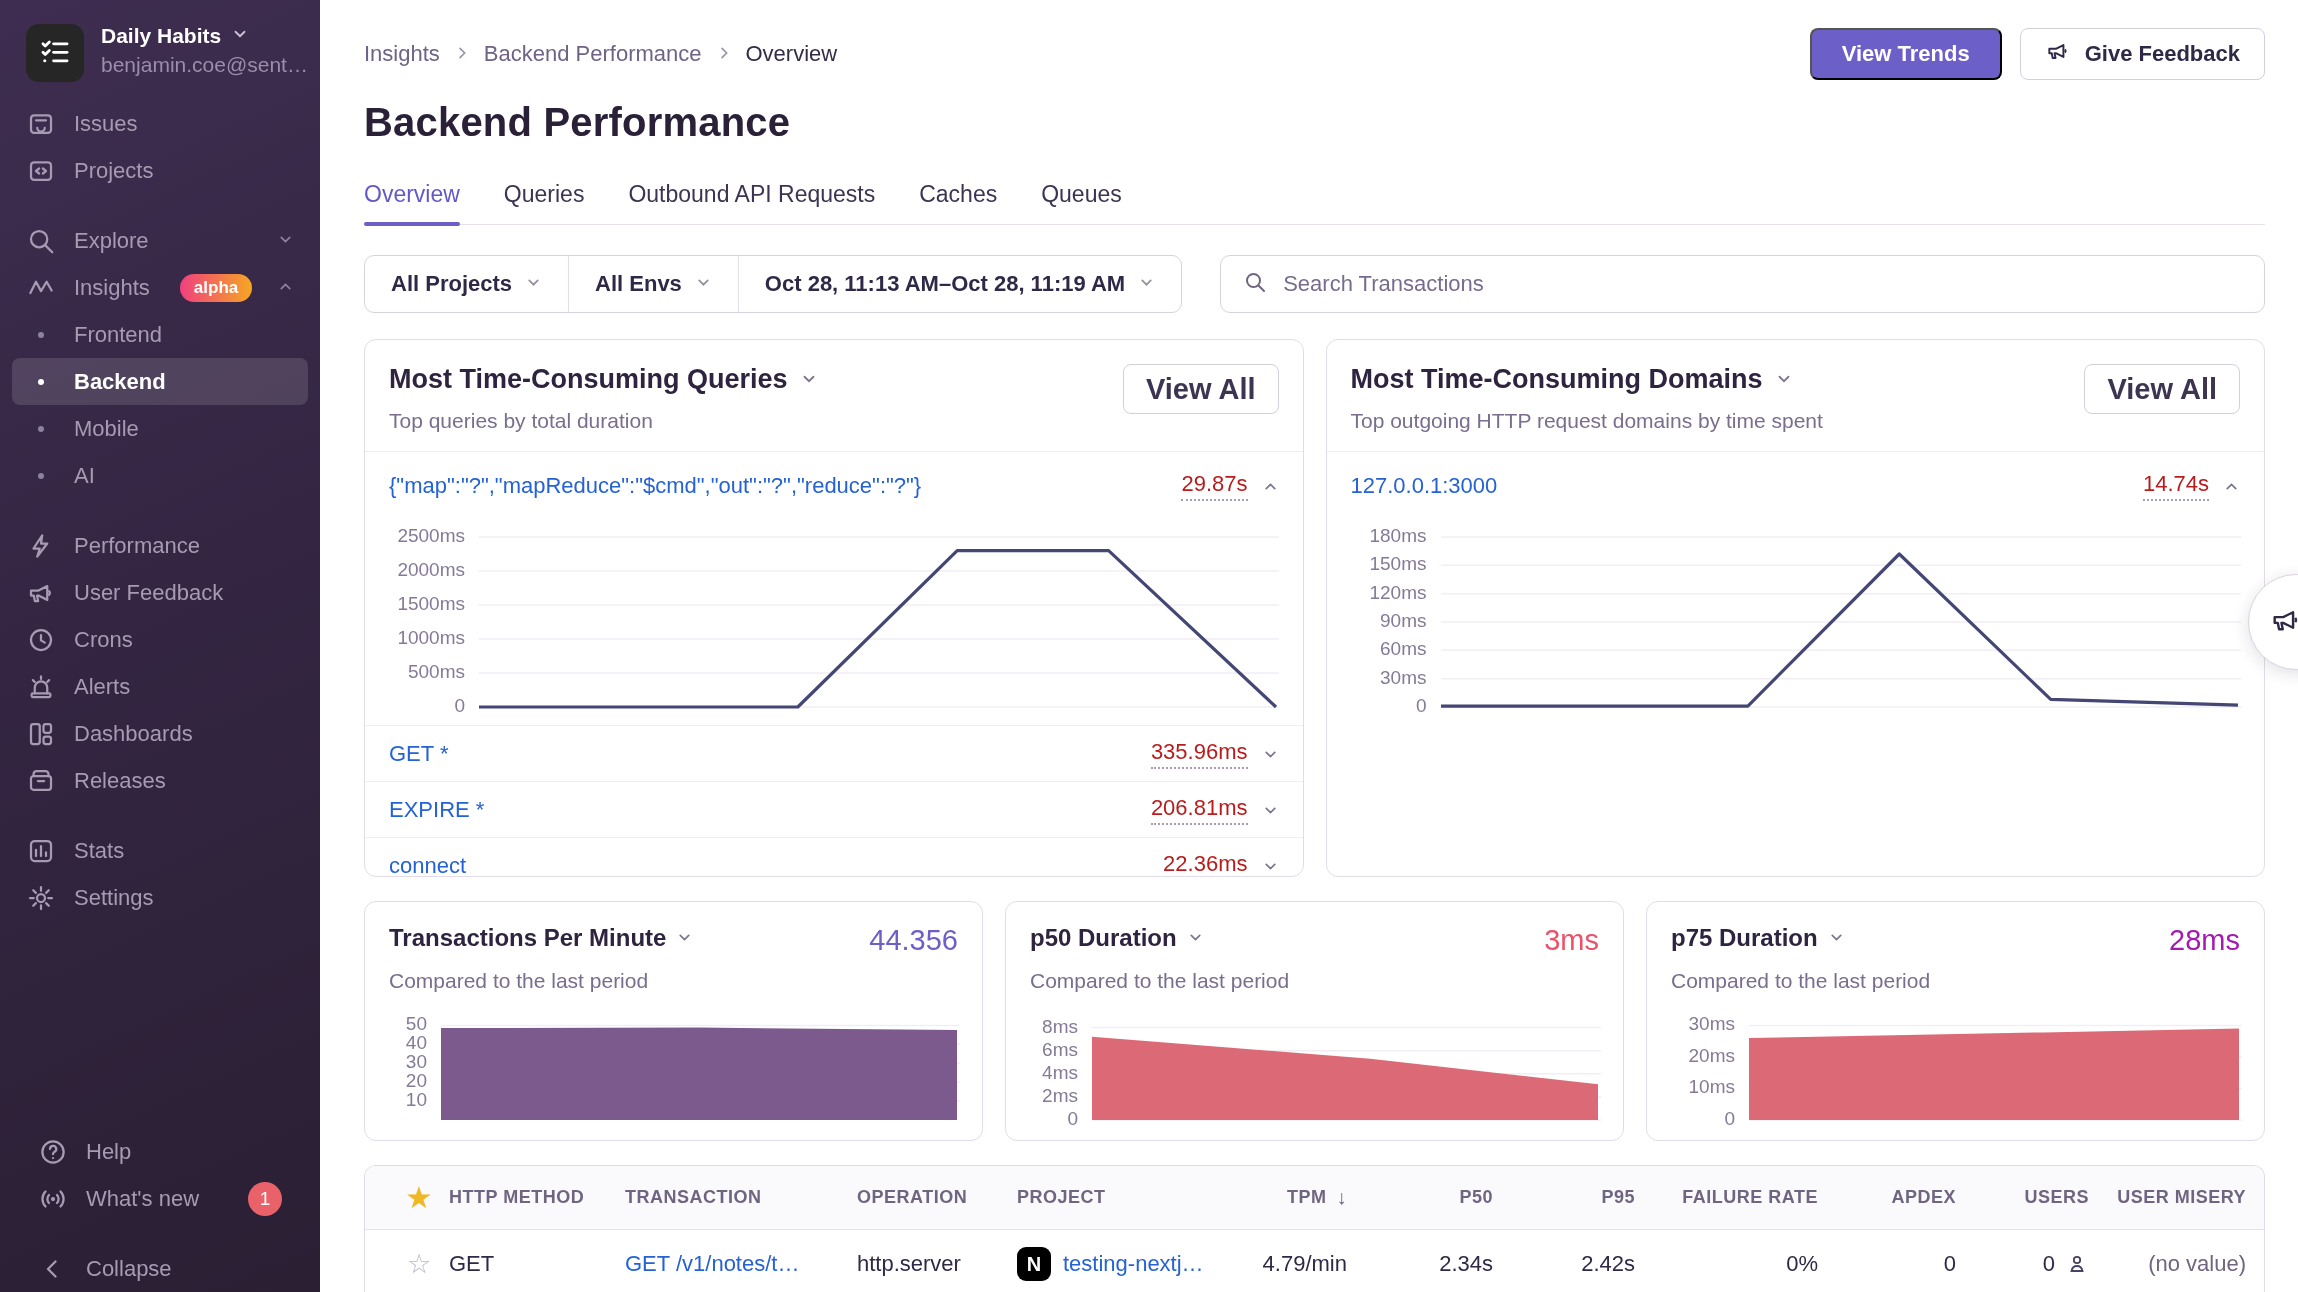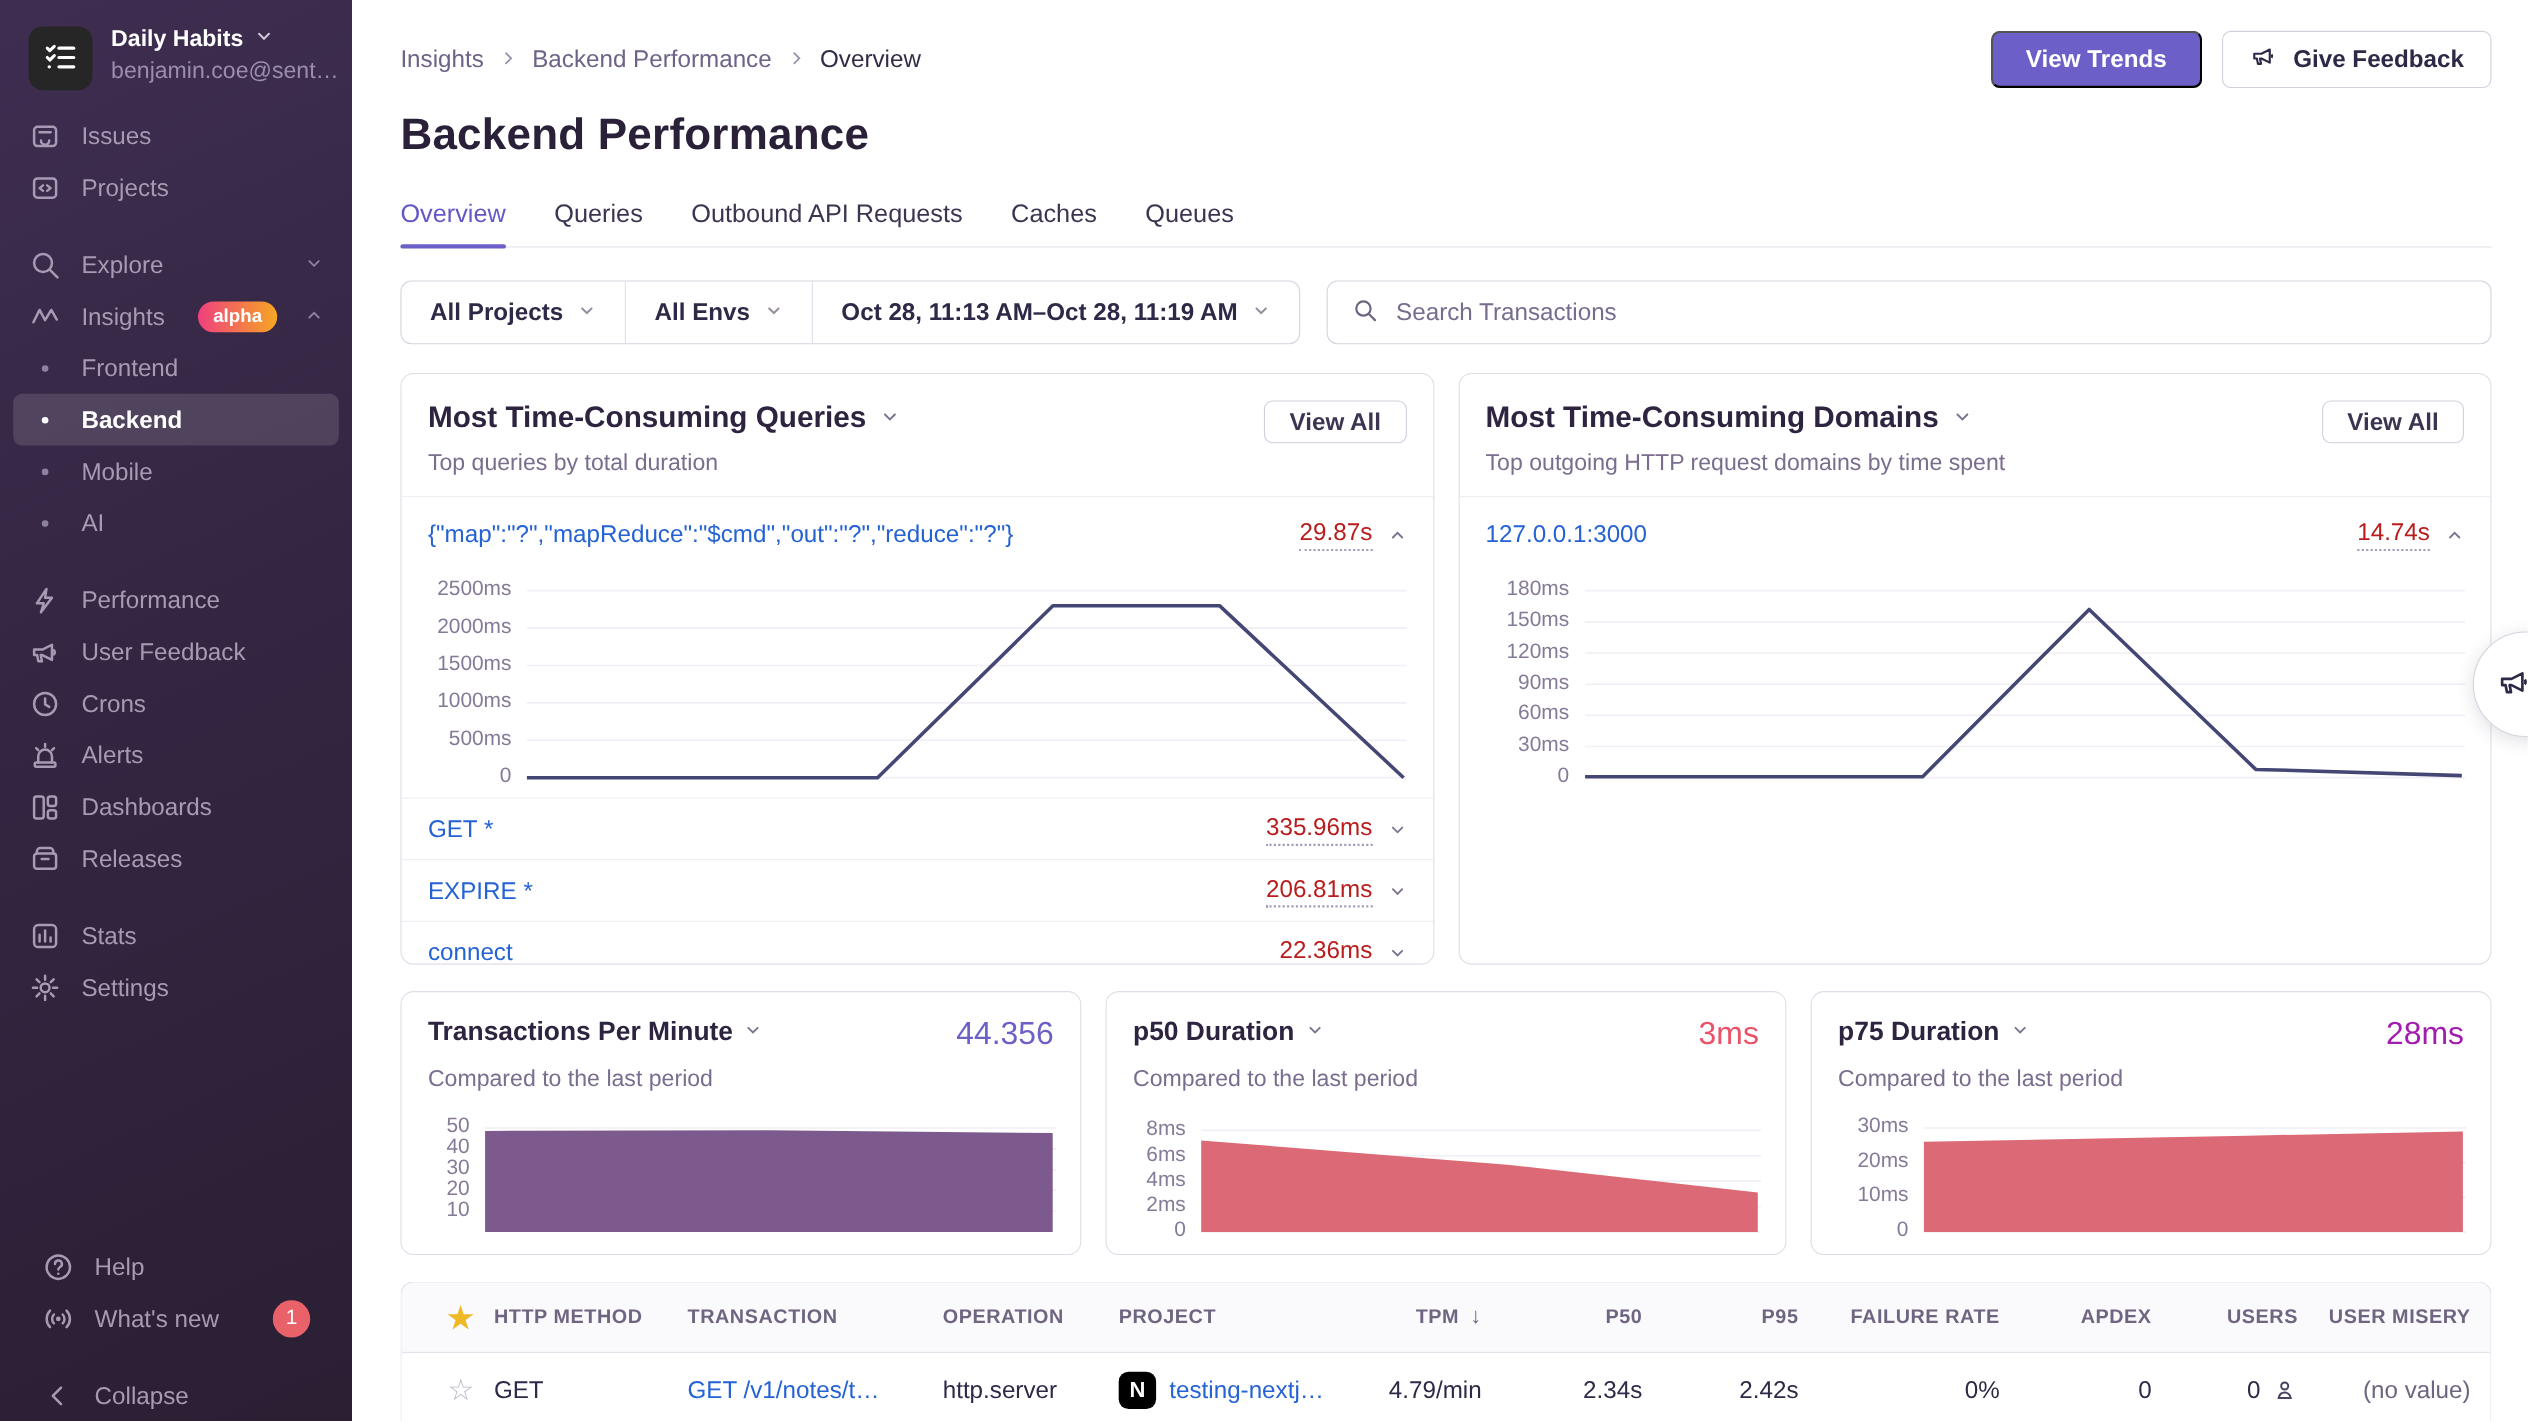--- a/index.html
+++ b/index.html
@@ -43,35 +43,35 @@
   .btn{height:52px;border-radius:8px;font-size:22px;font-weight:bold;display:flex;align-items:center;cursor:pointer}
   .btn-primary{background:#6c5fc7;color:#fff;padding:0 30px}
   .btn-white{background:#fff;border:1.5px solid #d4cedd;color:#2f2847;padding:0 24px;gap:14px}
   .page-title{font-size:40px;font-weight:bold;color:#2a2139;margin-top:20px;letter-spacing:.2px}
   .tabs{display:flex;gap:44px;margin-top:36px;border-bottom:1.5px solid #e6e1eb}
   .tab{font-size:23px;color:#3d3451;padding-bottom:16px;position:relative;cursor:pointer}
   .tab.active{color:#6358c8}
   .tab.active::after{content:"";position:absolute;left:0;right:0;bottom:-2px;height:4px;background:#6c5fc7;border-radius:2px}
 
   
-  .filter-row{display:flex;gap:24px;margin-top:30px}
+  .filter-row{display:flex;gap:38px;margin-top:30px}
   .segmented{display:flex;align-items:center;background:#fff;border:1.5px solid #d8d2de;border-radius:10px;height:58px}
   .seg{padding:0 26px;font-size:22px;font-weight:bold;color:#2f2847;display:flex;align-items:center;gap:13px;height:100%;cursor:pointer}
   .seg+.seg{border-left:1.5px solid #e3dee9}
   .chev svg{stroke:#98909f}
   .searchbox{flex:1;display:flex;align-items:center;gap:16px;border:1.5px solid #d8d2de;border-radius:10px;padding:0 22px;background:#fff;cursor:text}
   .searchbox .ph{color:#786c8e;font-size:22px}
 
   
   .panel-row{display:flex;gap:22px;margin-top:26px}
   .panel{flex:1;background:#fff;border:1.5px solid #e2dce8;border-radius:12px;height:538px;overflow:hidden;display:flex;flex-direction:column}
   .panel-head{padding:24px 24px 18px;display:flex;justify-content:space-between;align-items:flex-start}
   .head-title{font-size:27px;font-weight:bold;color:#2f2440;display:flex;align-items:center;gap:12px}
   .head-sub{font-size:21px;color:#7a6d8e;margin-top:14px}
-  .view-all{border:1.5px solid #d4cedd;border-radius:8px;height:39px;padding:0 22px;font-size:22px;font-weight:bold;
+  .view-all{border:1.5px solid #d4cedd;border-radius:8px;height:50px;padding:0 22px;font-size:29px;font-weight:bold;
     color:#3d3451;background:#fff;display:flex;align-items:center;cursor:pointer}
   .qrow{display:flex;justify-content:space-between;align-items:center;min-height:68px;padding:0 24px;border-top:1.5px solid #efecf2;flex:none}
   .qlink{color:#2562d4;font-size:22px;cursor:pointer}
   .qval{font-size:22px;color:#b91c1c;display:flex;gap:14px;align-items:flex-end}
   .qval .num{border-bottom:2px dotted #a79dbb;padding-bottom:2px;cursor:pointer}
   .bigchart{position:relative;height:200px;margin:4px 24px 2px 6px;flex:none}
   .tick{position:absolute;left:0;text-align:right;font-size:19px;color:#857a97}
 
   
   .metric-row{display:flex;gap:22px;margin-top:24px}

